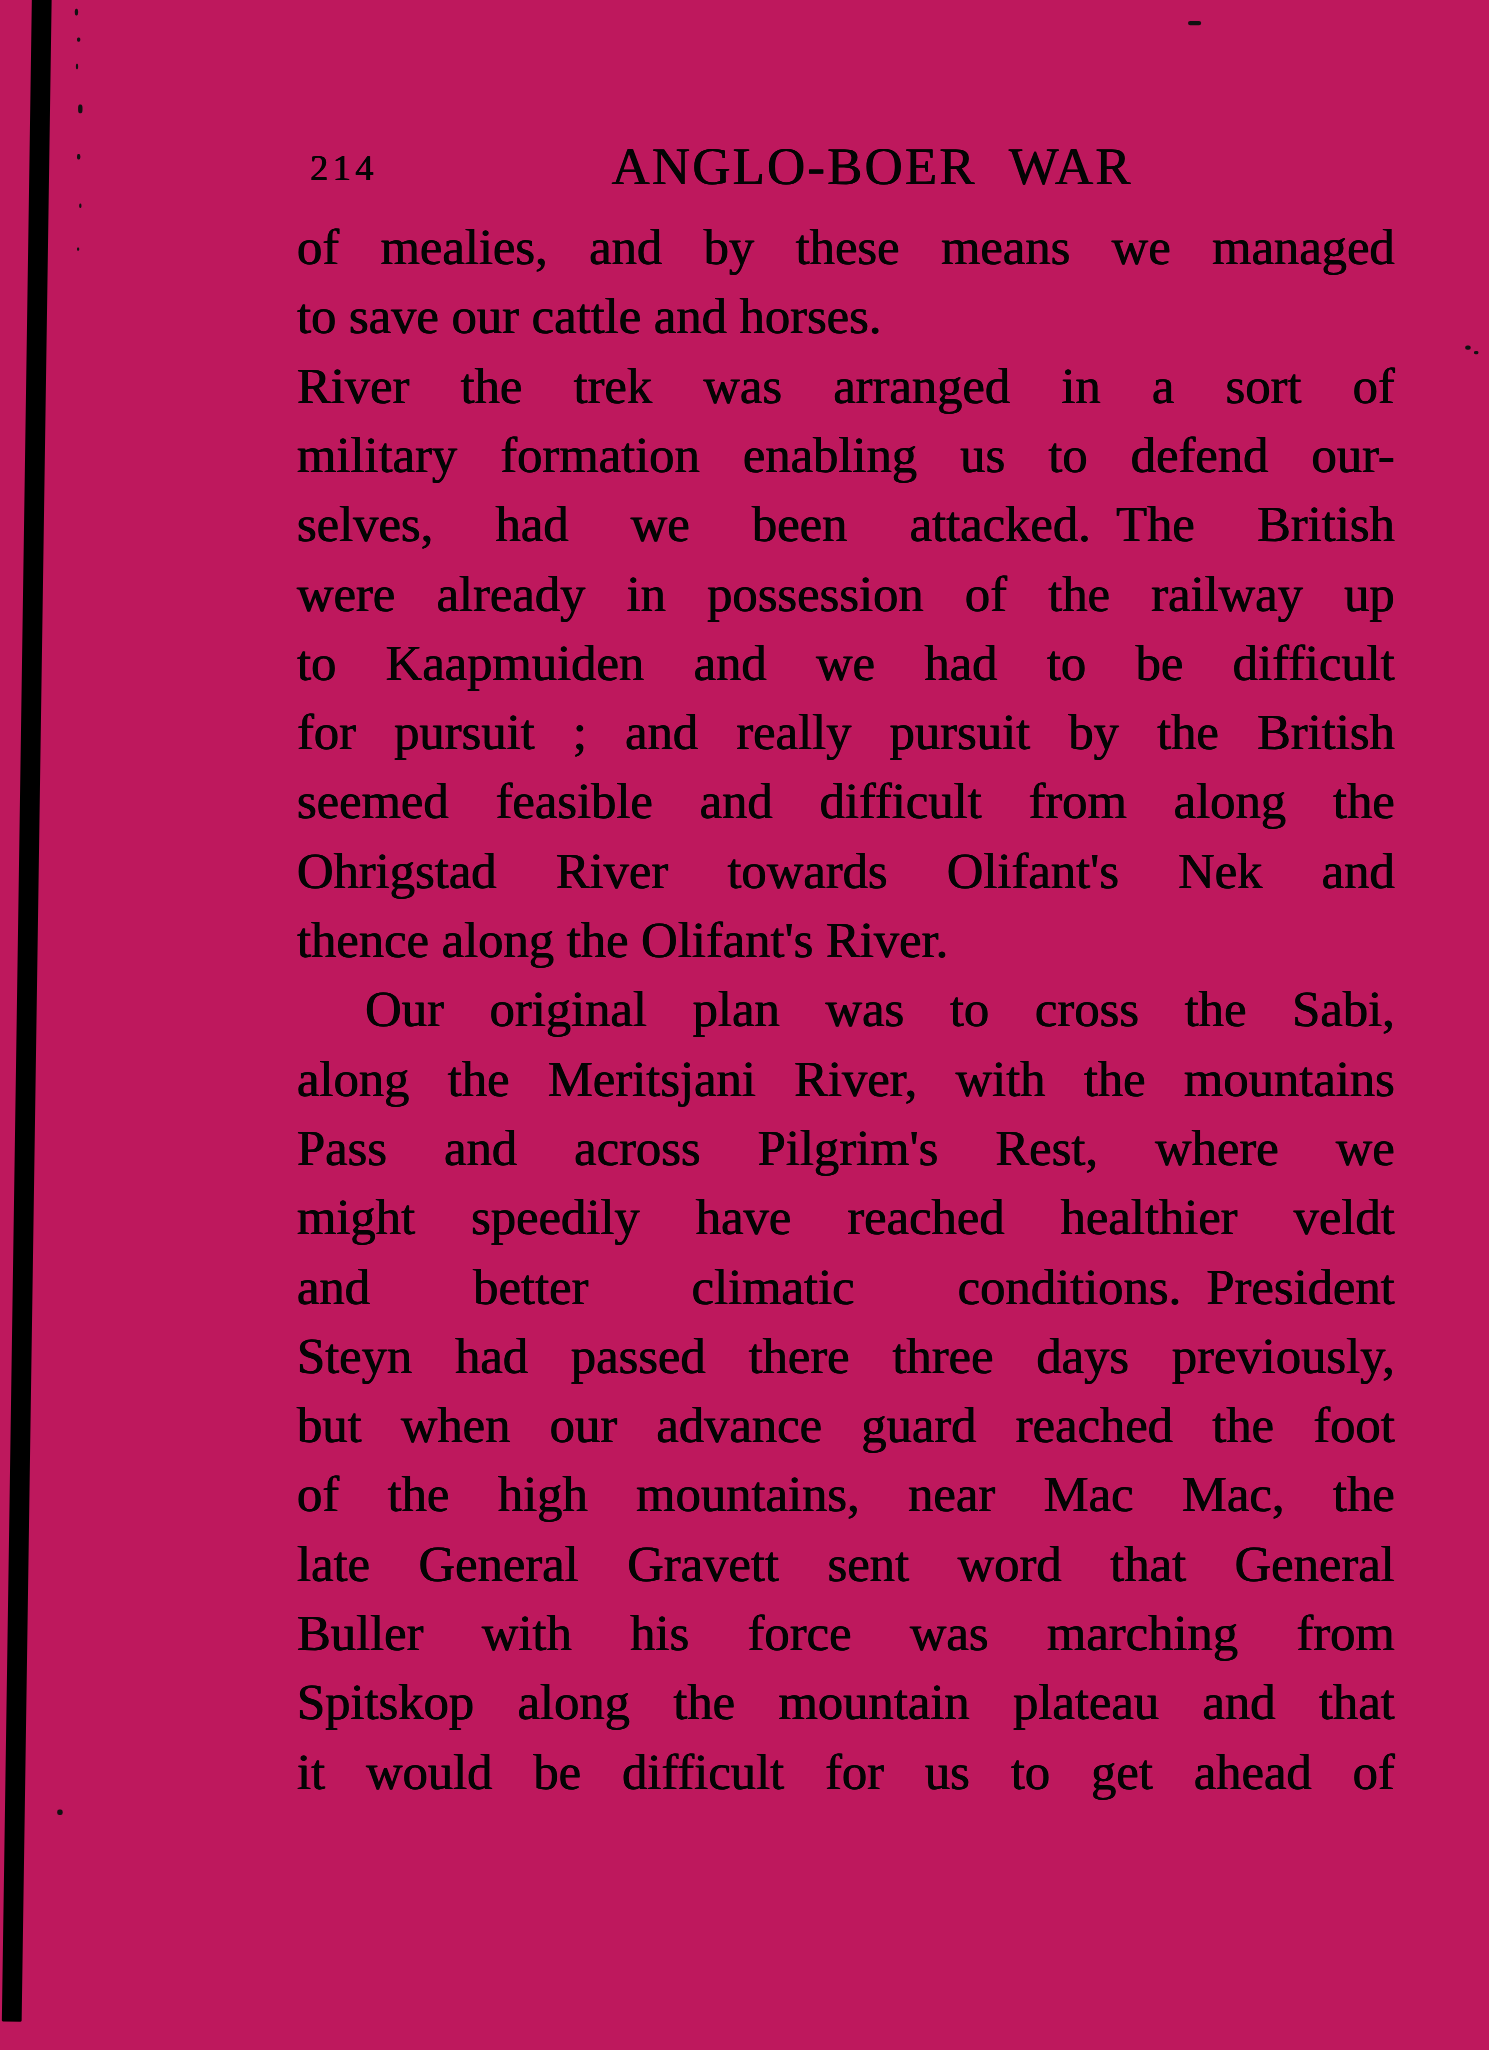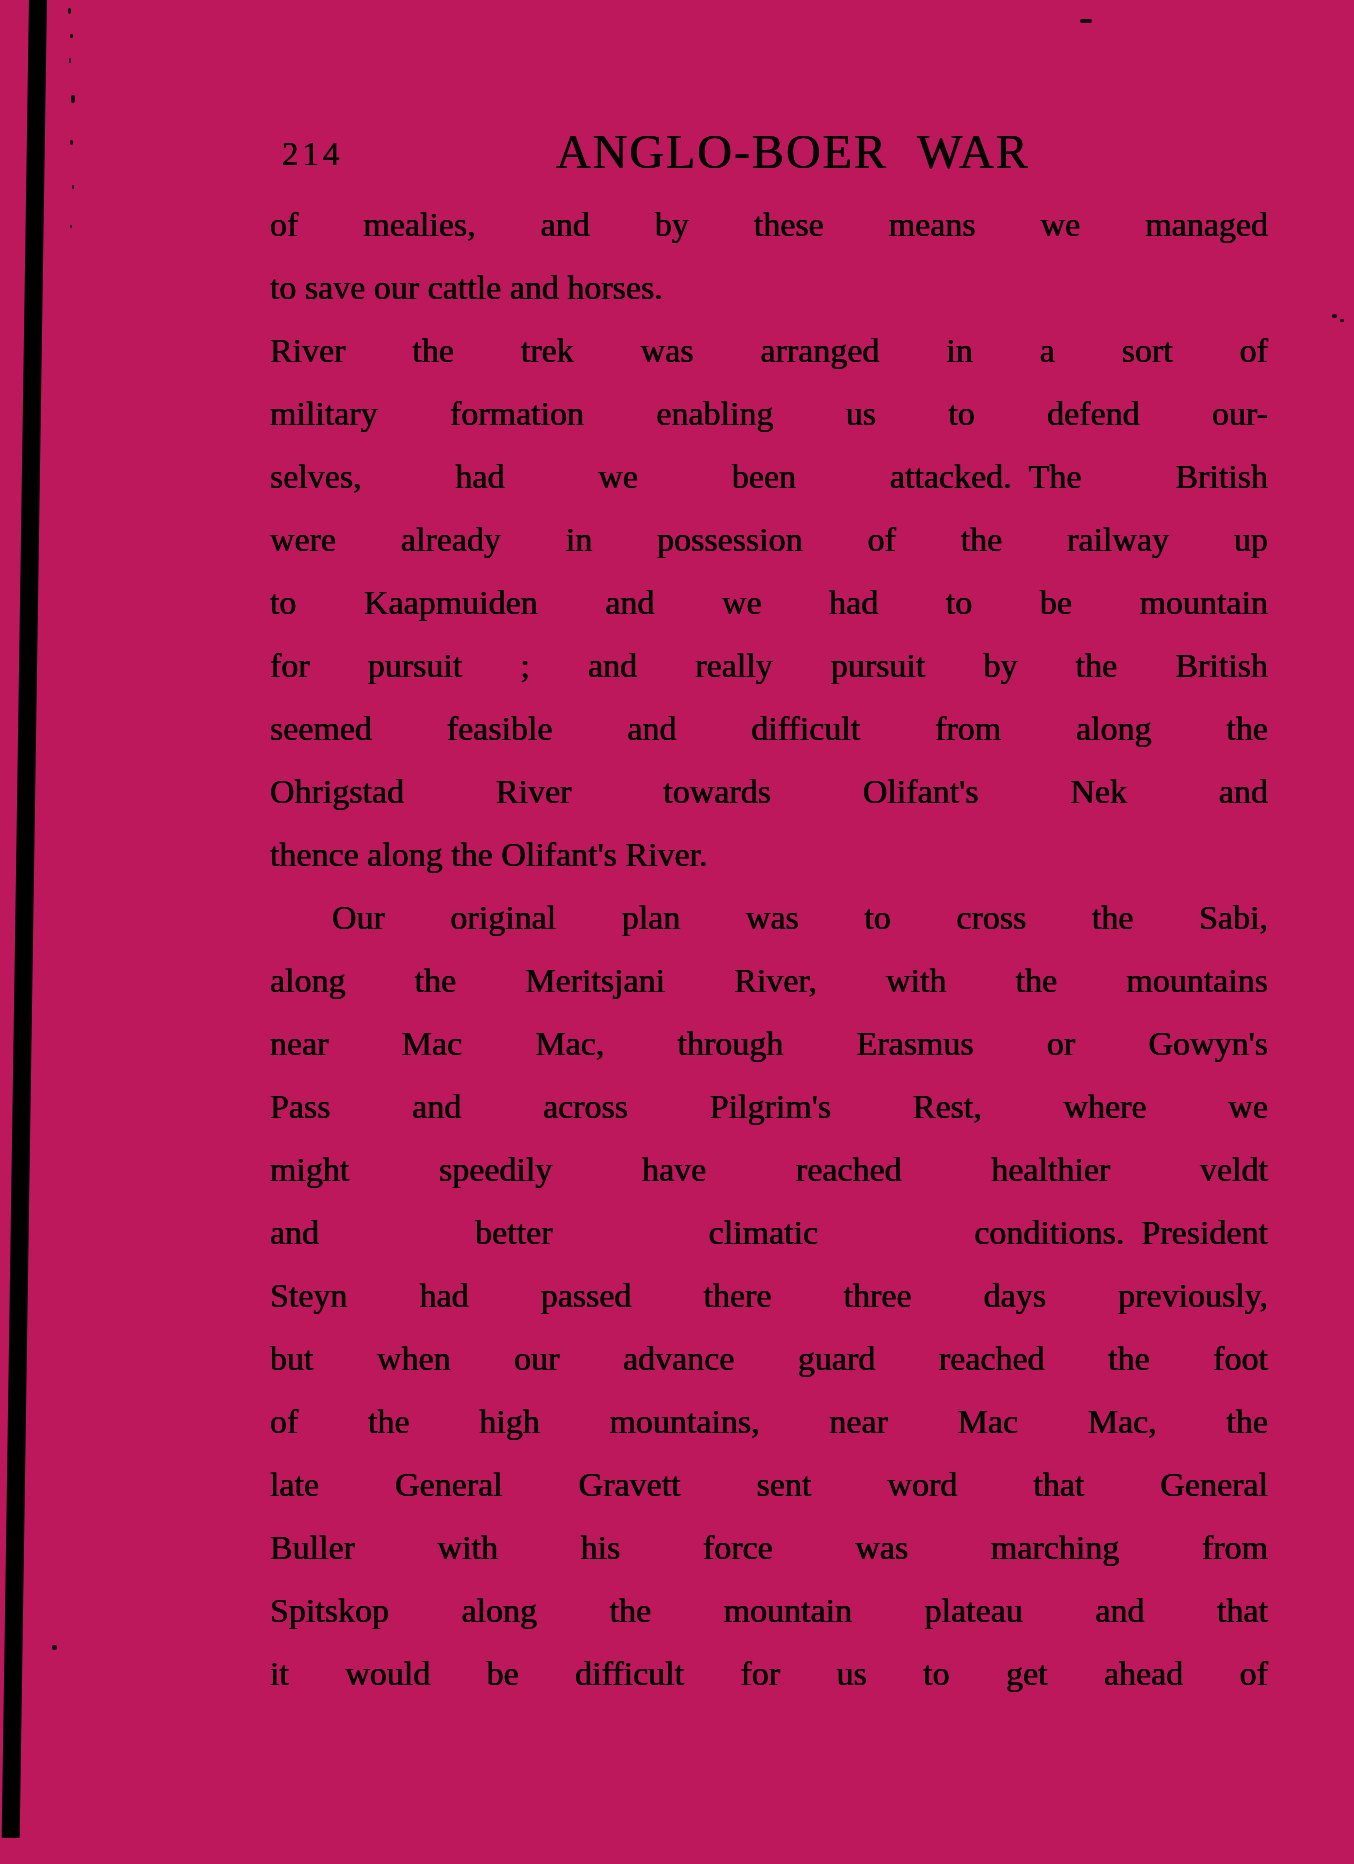--- a/index.html
+++ b/index.html
@@ -37,21 +37,21 @@
     letter-spacing:2px;
     word-spacing:16px;
   }
   .page-number,.running-title,.body-text{
     text-shadow:0.35px 0 0 #040404,-0.35px 0 0 #040404;
   }
   .body-text{
     position:absolute;
     left:270px;top:193px;
     width:998px;
-    font-size:34px;
+    font-size:46px;
     line-height:63px;
   }
   .line{
     text-align:justify;
     text-align-last:justify;
     white-space:normal;
   }
   .line.flush{
     text-align:left;
     text-align-last:left;
@@ -83,28 +83,27 @@
   <div class="running-title">ANGLO-BOER WAR</div>
 
   <div class="body-text">
 
   <div class="line">of mealies, and by these means we managed</div>
       <div class="line flush">to save our cattle and horses.</div>
       <div class="line">River the trek was arranged in a sort of</div>
       <div class="line">military formation enabling us to defend our-</div>
       <div class="line">selves, had we been attacked. The British</div>
       <div class="line">were already in possession of the railway up</div>
-      <div class="line">to Kaapmuiden and we had to be mountain</div>
+      <div class="line">to Kaapmuiden and we had to be difficult</div>
       <div class="line">for pursuit ; and really pursuit by the British</div>
       <div class="line">seemed feasible and difficult from along the</div>
       <div class="line">Ohrigstad River towards Olifant's Nek and</div>
       <div class="line flush">thence along the Olifant's River.</div>
       <div class="line indent">Our original plan was to cross the Sabi,</div>
       <div class="line">along the Meritsjani River, with the mountains</div>
-      <div class="line">near Mac Mac, through Erasmus or Gowyn's</div>
       <div class="line">Pass and across Pilgrim's Rest, where we</div>
       <div class="line">might speedily have reached healthier veldt</div>
       <div class="line">and better climatic conditions. President</div>
       <div class="line">Steyn had passed there three days previously,</div>
       <div class="line">but when our advance guard reached the foot</div>
       <div class="line">of the high mountains, near Mac Mac, the</div>
       <div class="line">late General Gravett sent word that General</div>
       <div class="line">Buller with his force was marching from</div>
       <div class="line">Spitskop along the mountain plateau and that</div>
       <div class="line">it would be difficult for us to get ahead of</div>

